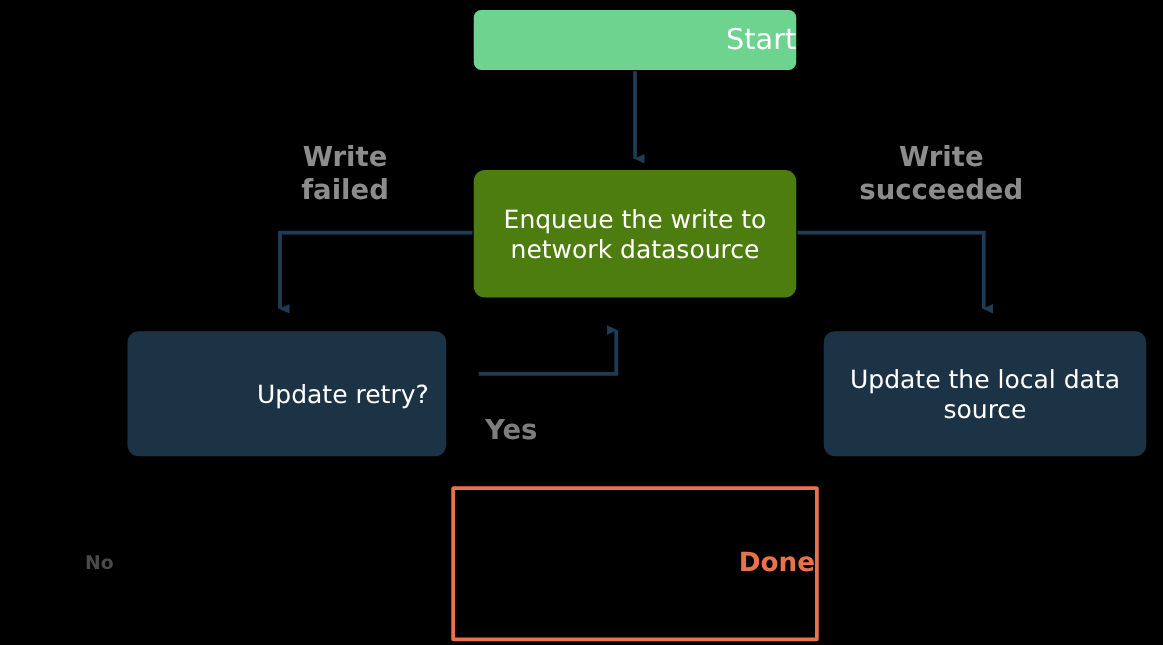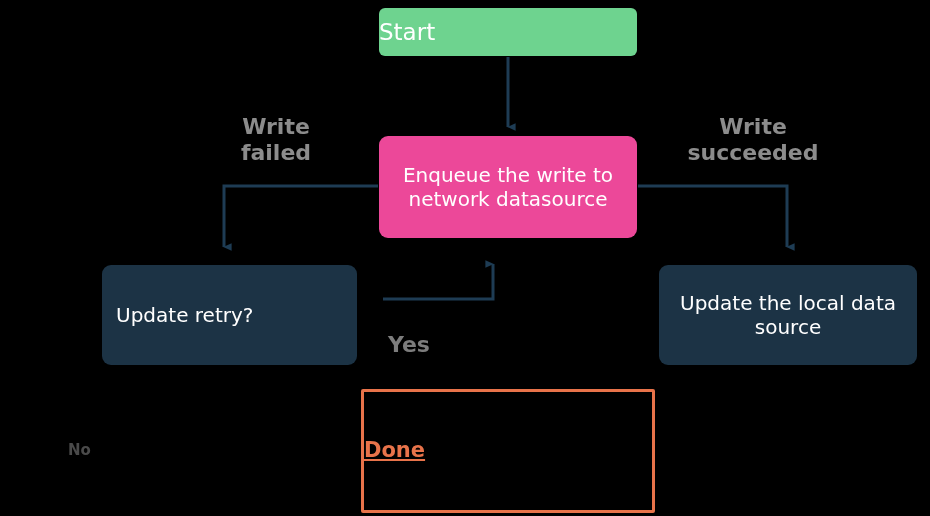--- a/index.html
+++ b/index.html
@@ -14,42 +14,42 @@
     position: relative;
     width: 930px;
     height: 516px;
     background: #000000;
     overflow: hidden;
   }
   .node {
     position: absolute;
     display: flex;
     align-items: center;
-    justify-content: flex-start;
+    justify-content: flex-end;
     text-align: center;
     box-sizing: border-box;
     line-height: 1.22;
   }
   .node-start {
     left: 379px;
     top: 8px;
     width: 258px;
     height: 48px;
     background: #6ed38f;
     border-radius: 6px;
     color: #ffffff;
     font-size: 23px;
     font-weight: 400;
   }
   .node-enqueue {
     left: 379px;
     top: 136px;
     width: 258px;
     height: 102px;
-    background: #ec4899;
+    background: #4d7c0f;
     border-radius: 9px;
     color: #ffffff;
     font-size: 20px;
     font-weight: 400;
     padding: 0 14px;
   }
   .node-retry {
     left: 102px;
     top: 265px;
     width: 255px;
@@ -77,21 +77,20 @@
     left: 361px;
     top: 389px;
     width: 294px;
     height: 124px;
     background: transparent;
     border: 3px solid #e8734a;
     border-radius: 2px;
     color: #e8734a;
     font-size: 21px;
     font-weight: 700;
-    text-decoration: underline;
   }
   .edge-label {
     position: absolute;
     text-align: left;
     line-height: 1.2;
     font-weight: 700;
     white-space: pre-line;
   }
   .label-write-failed {
     left: 186px;

